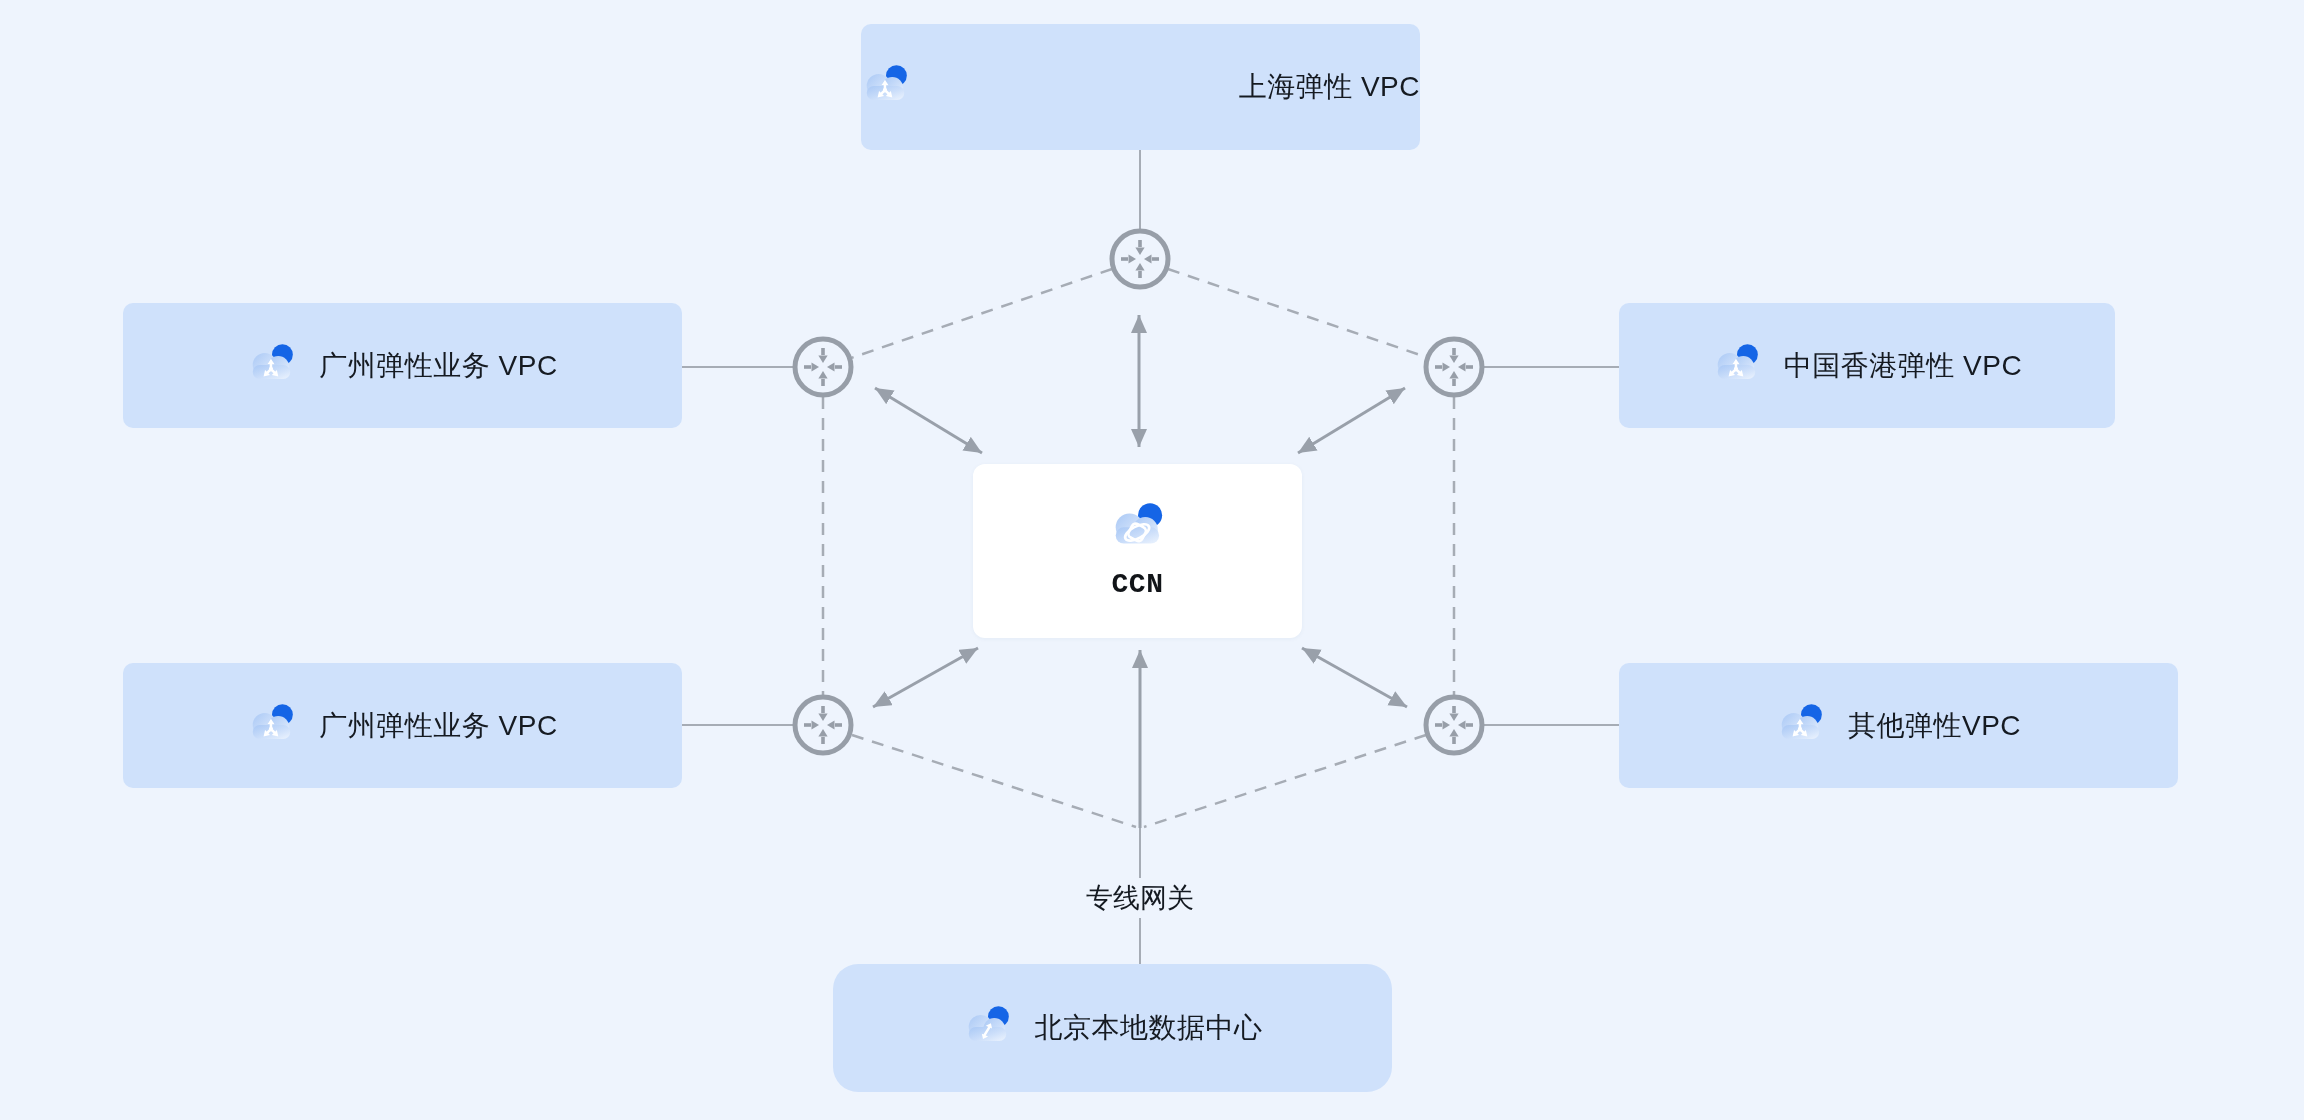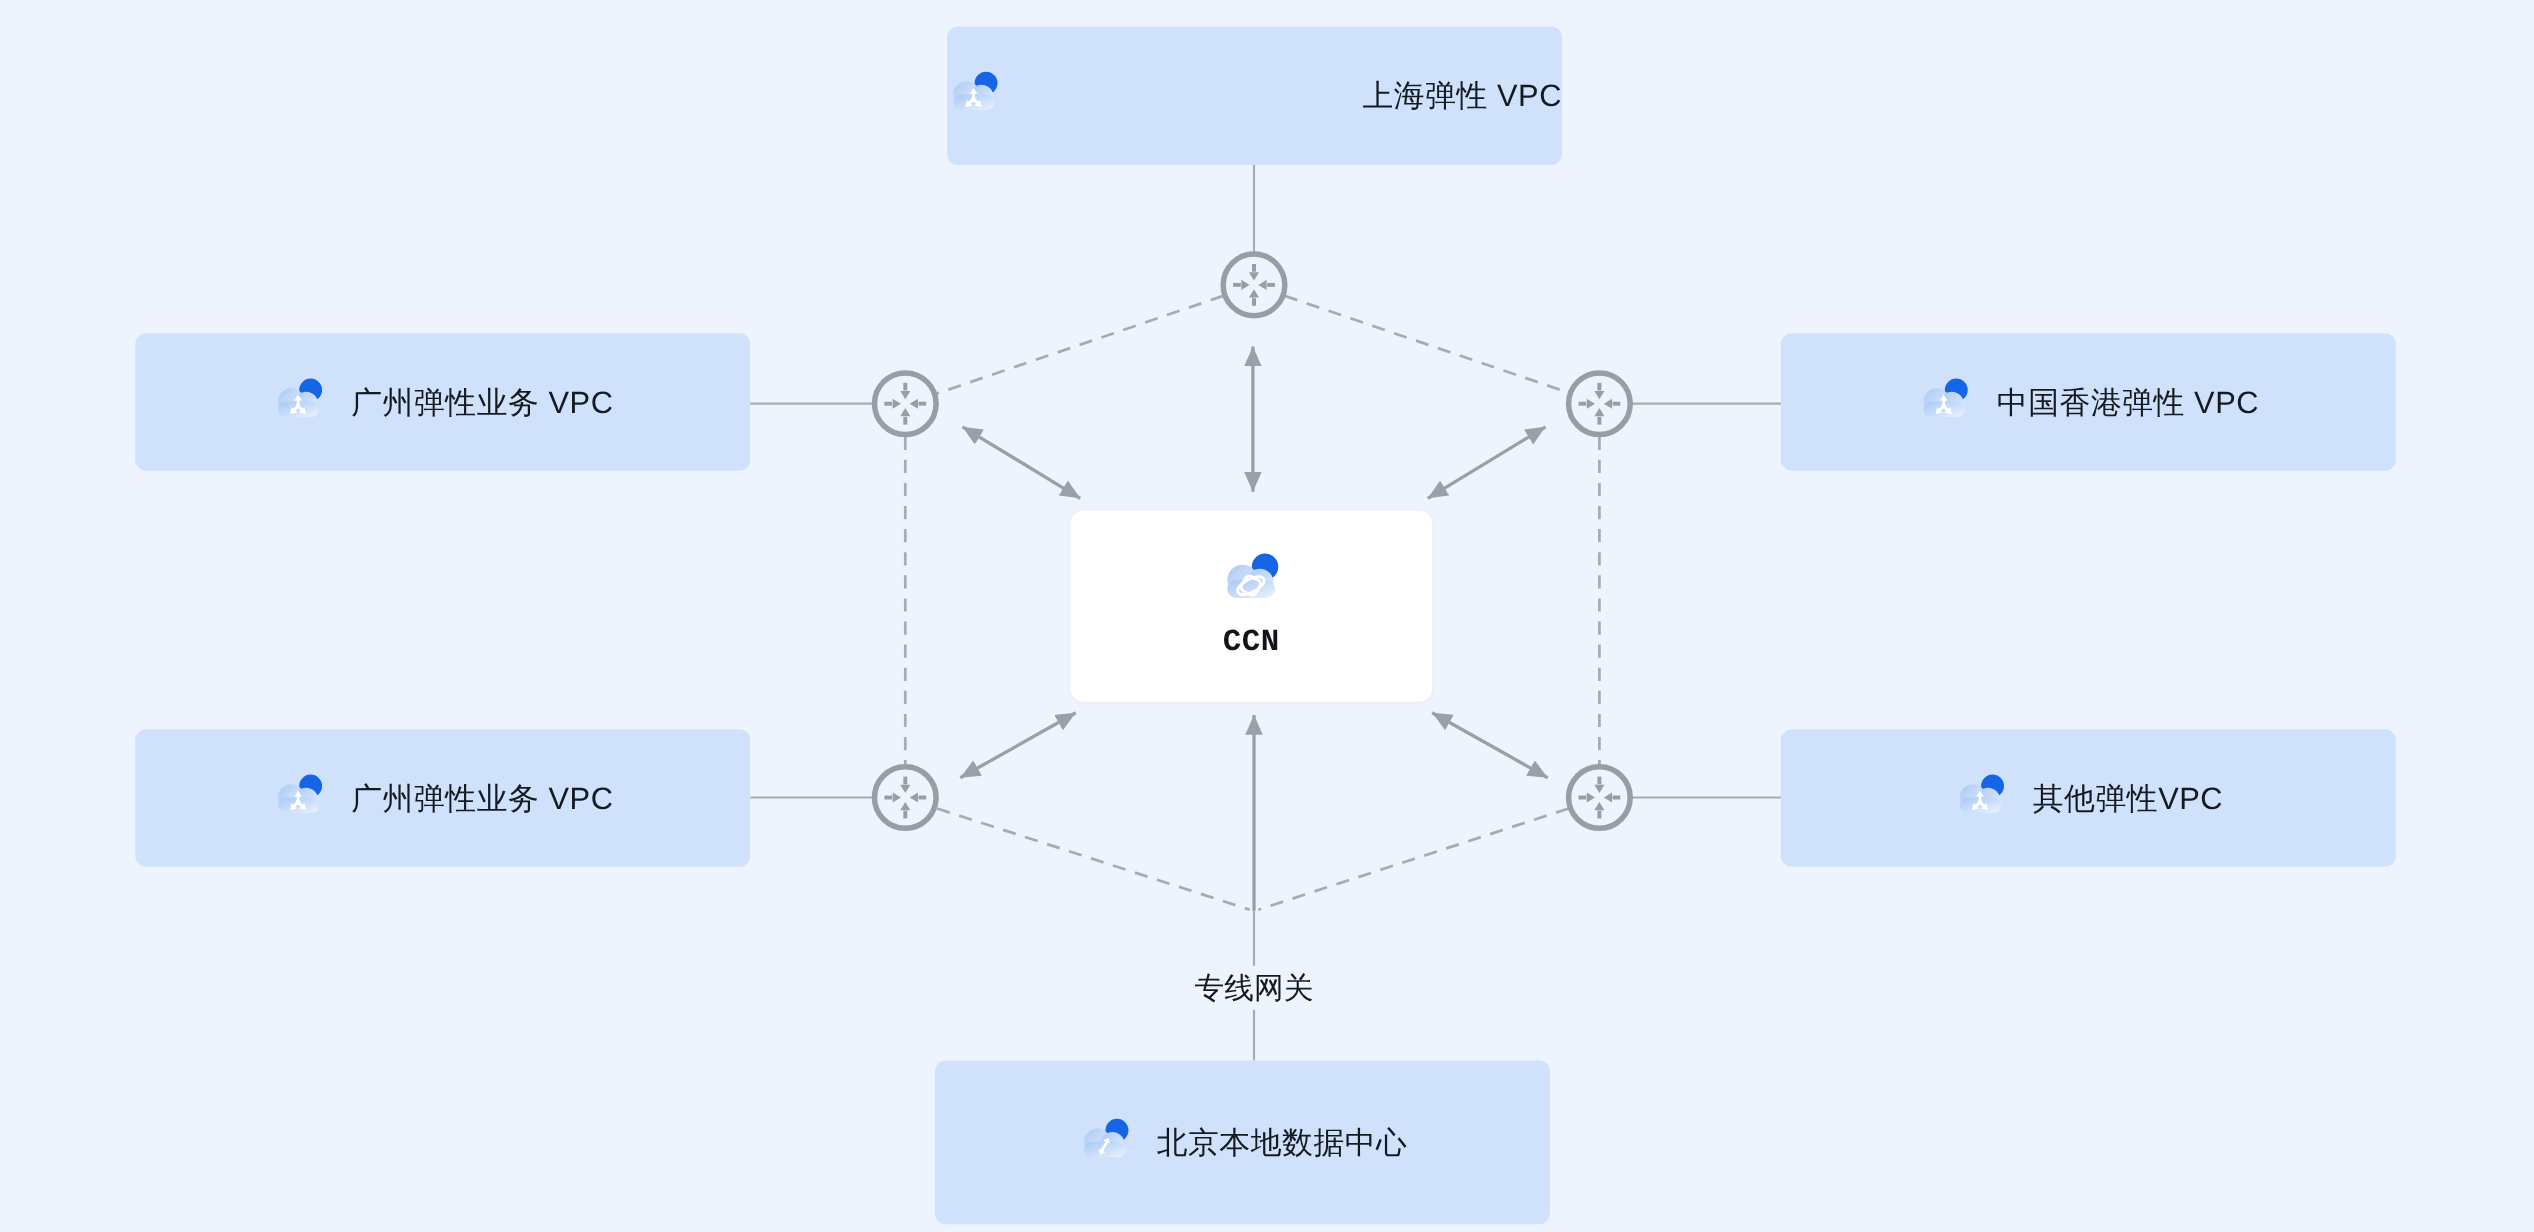--- a/index.html
+++ b/index.html
@@ -62,24 +62,24 @@
     color:var(--text);
     font-size:27px;
     font-weight:500;
     padding:2px 8px;
     white-space:nowrap;
     text-align:center;
   }
   
   .node-top{left:861px;top:24px;width:559px;height:126px;justify-content:space-between;}
   .node-left-top{left:123px;top:303px;width:559px;height:125px;}
-  .node-right-top{left:1619px;top:303px;width:559px;height:125px;}
+  .node-right-top{left:1619px;top:303px;width:496px;height:125px;}
   .node-left-bottom{left:123px;top:663px;width:559px;height:125px;}
   .node-right-bottom{left:1619px;top:663px;width:559px;height:125px;}
-  .node-bottom{left:850px;top:964px;width:559px;height:149px;}
+  .node-bottom{left:833px;top:964px;width:559px;height:128px;border-radius:25px;}
   .defs-holder{position:absolute;width:0;height:0;overflow:hidden;}
 </style>
 </head>
 <body>
 
 <div class="stage">
 
   <svg class="defs-holder" aria-hidden="true">
     <defs>
       <linearGradient id="cloudGrad" x1="0" y1="0" x2="1" y2="1">

